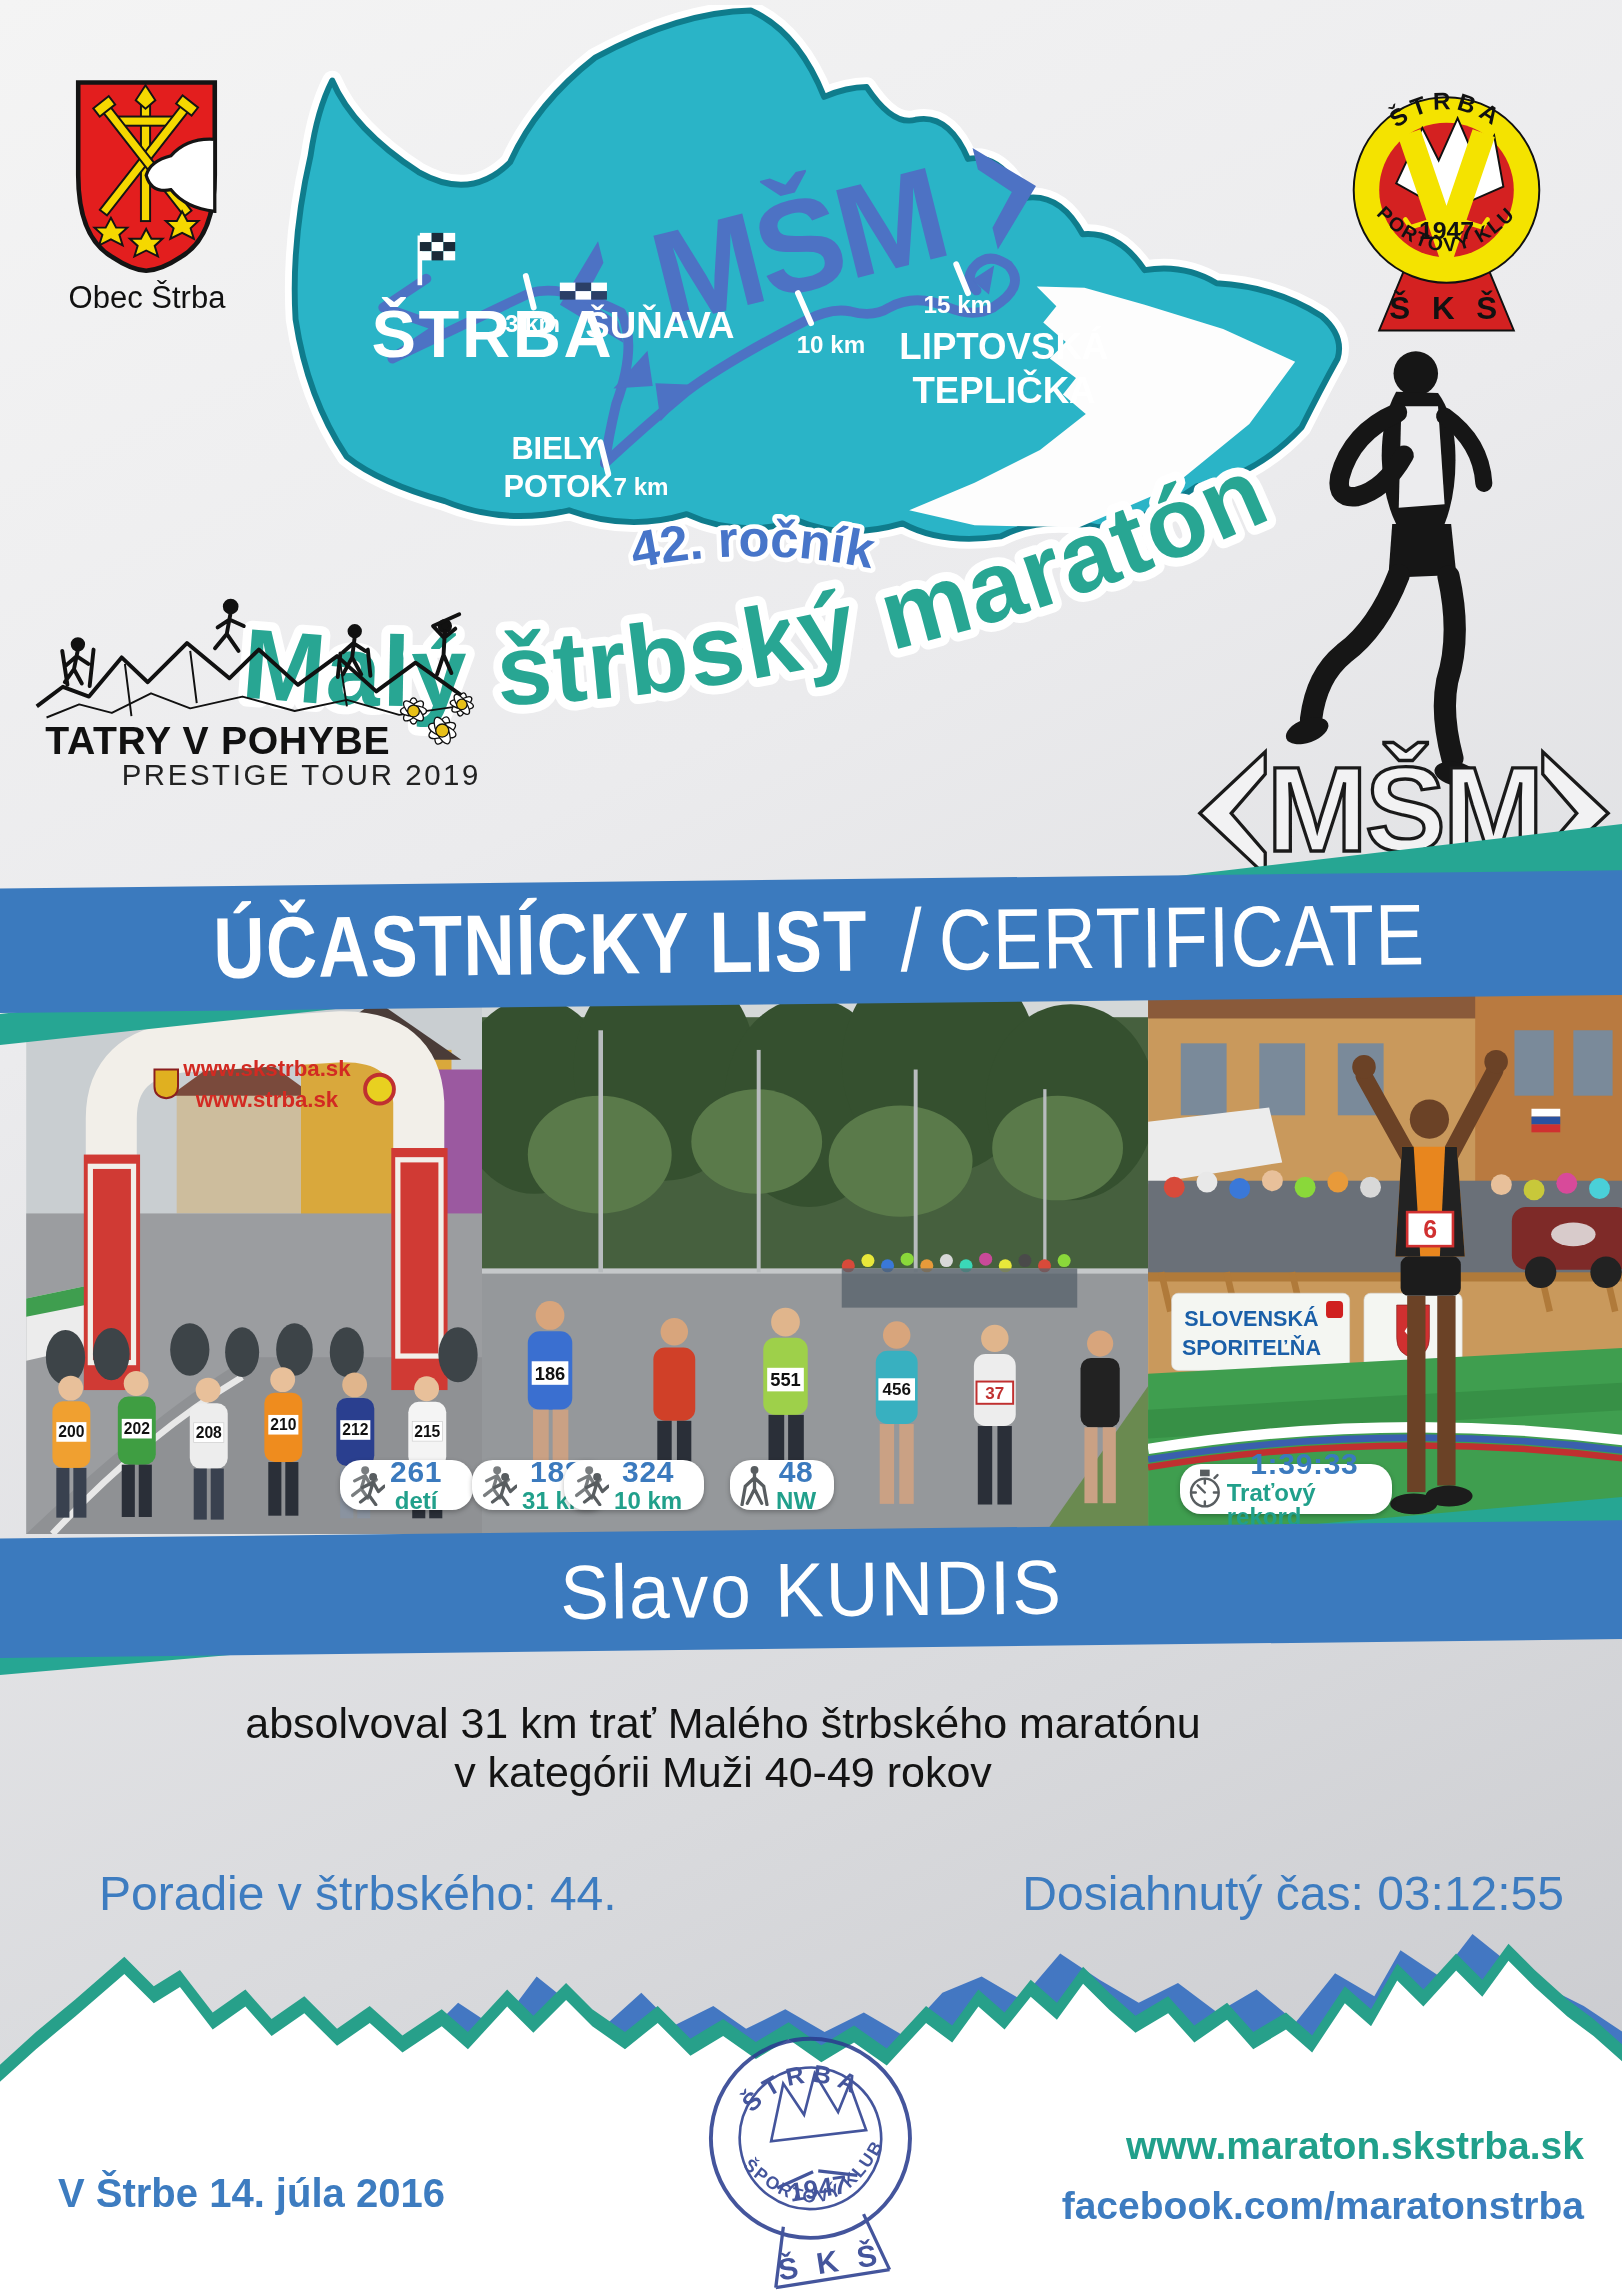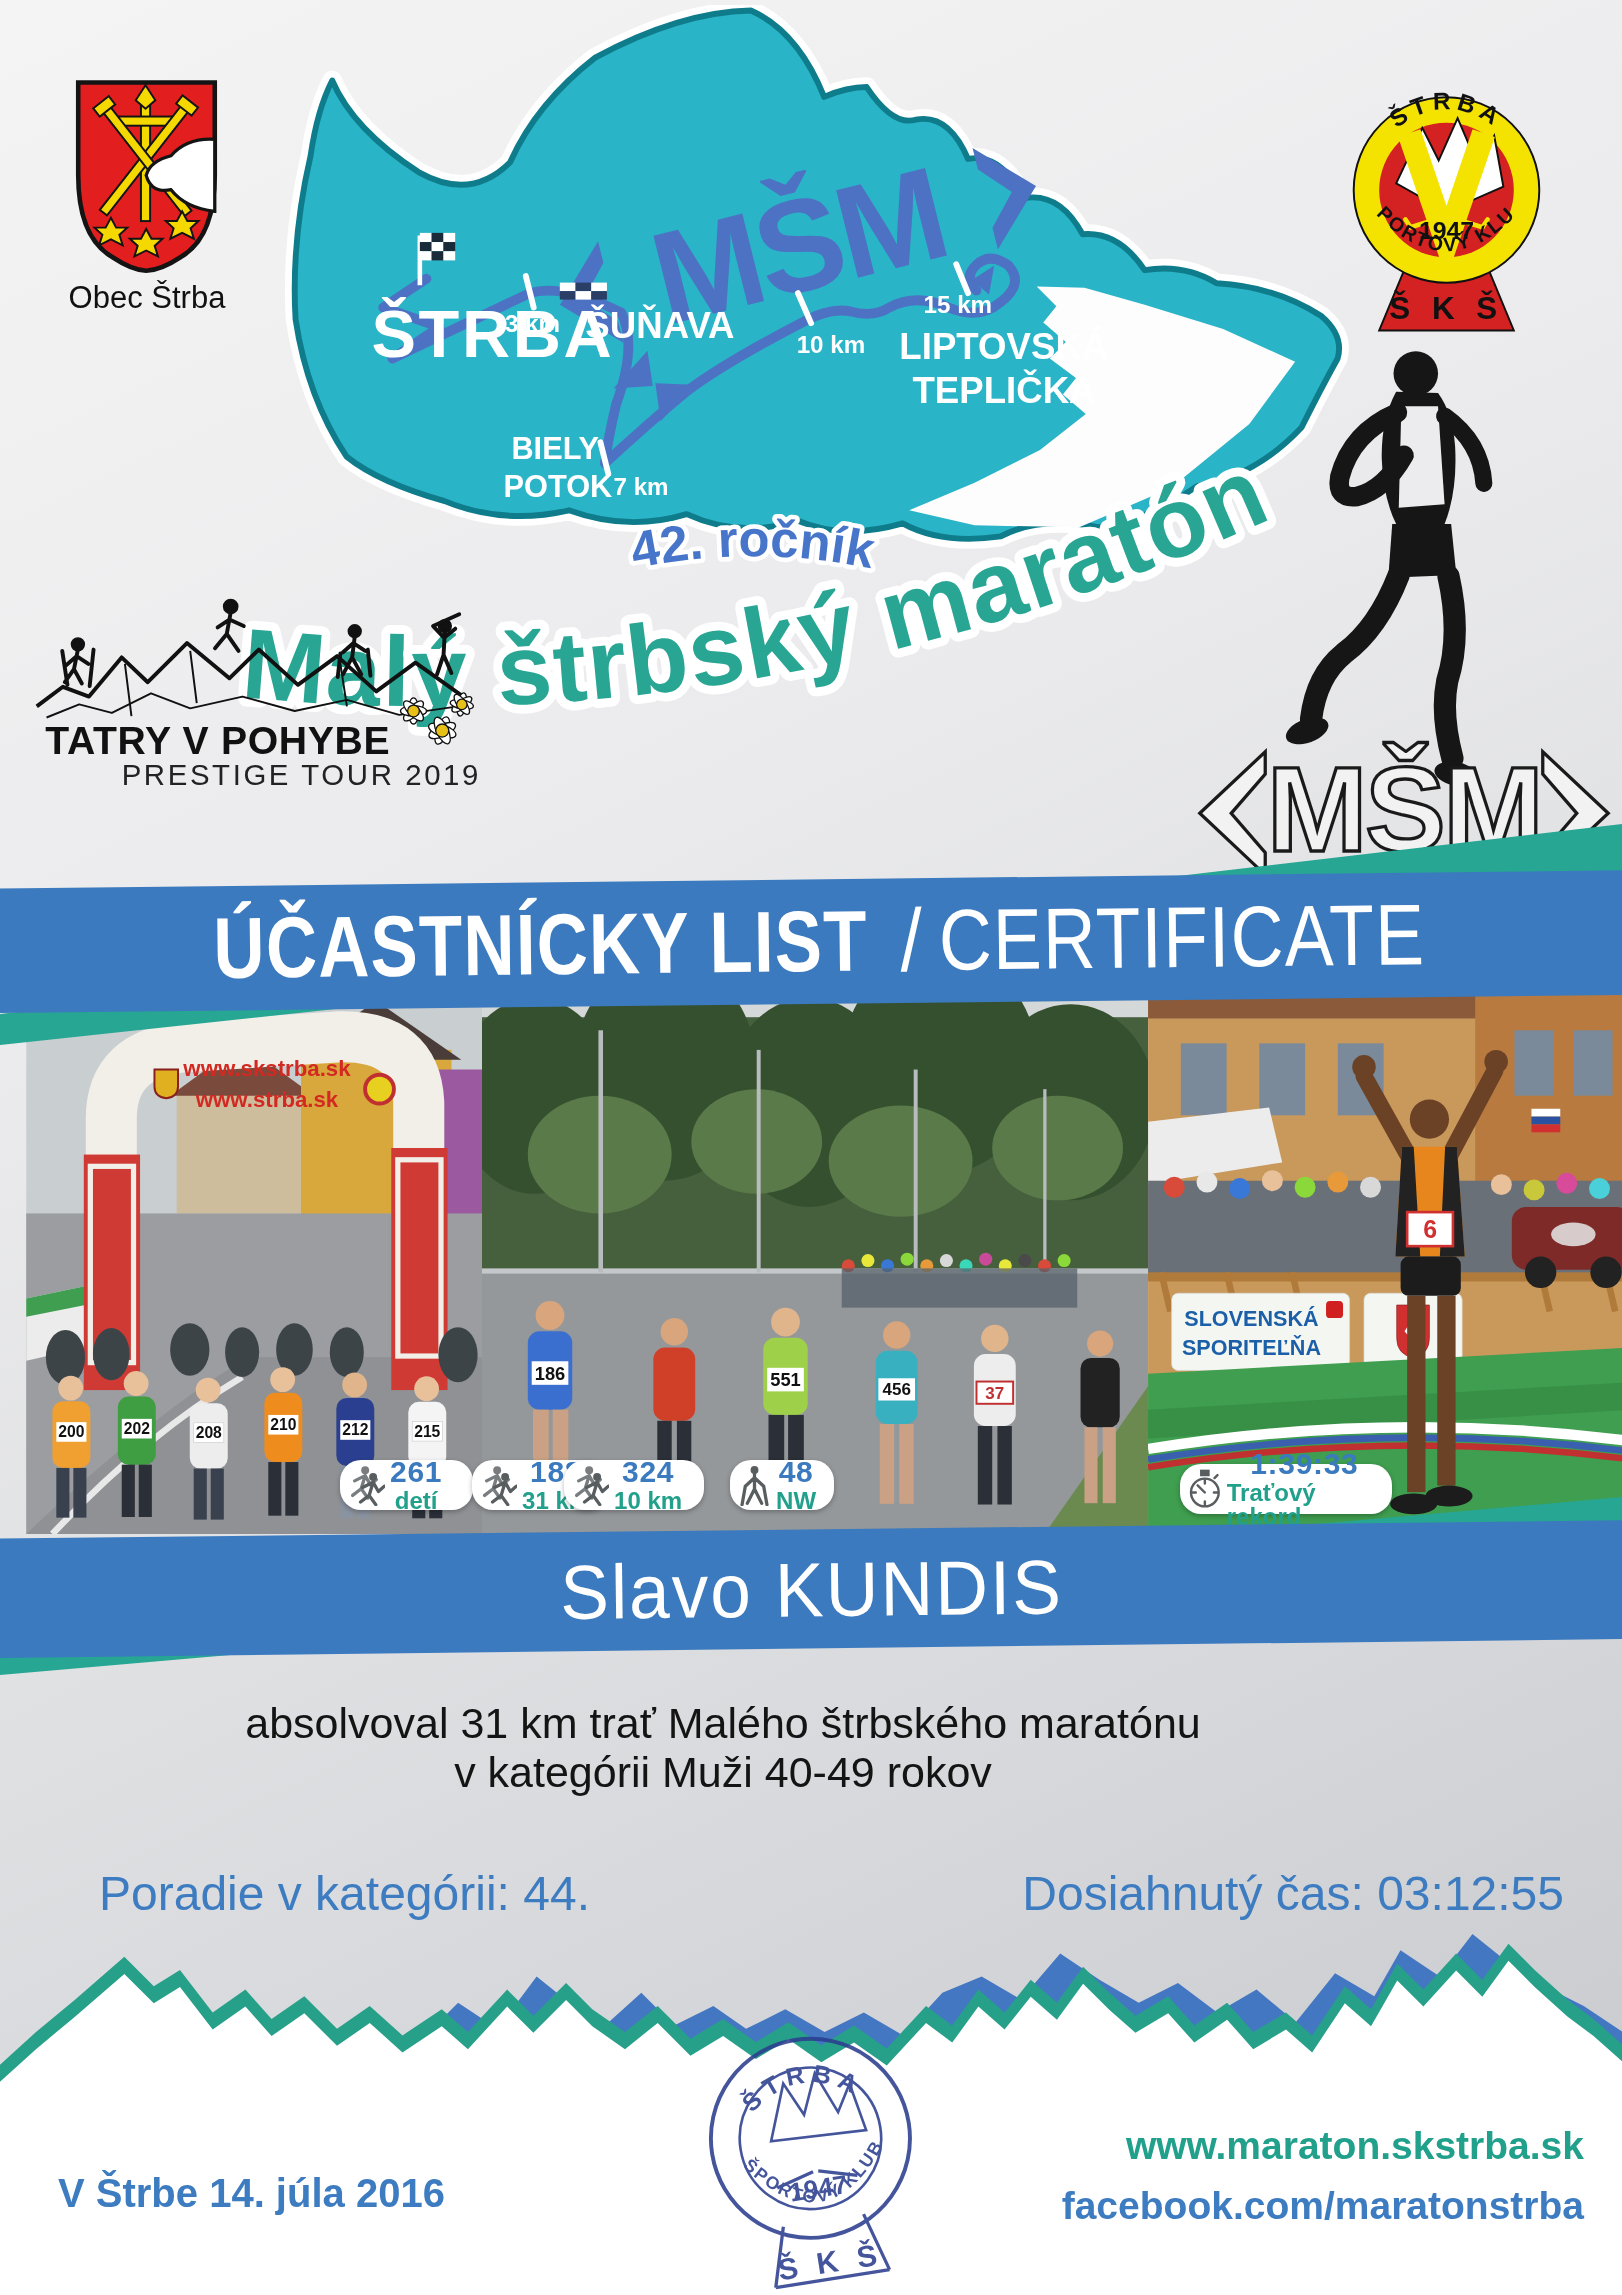--- a/index.html
+++ b/index.html
@@ -621,21 +621,21 @@
   <div class="abs band band2">
     <div class="band-inner">
       <span class="name-text">Slavo KUNDIS</span>
     </div>
   </div>
 
   <div class="abs desc" style="top:1699px">absolvoval 31 km trať Malého štrbského maratónu</div>
   <div class="abs desc" style="top:1748px">v kategórii Muži 40-49 rokov</div>
 
   <div class="abs result" style="left:99px;top:1866px">
-    <span>Poradie v kategórii:</span>
+    <span>Poradie v štrbského:</span>
     <span>44.</span>
   </div>
   <div class="abs result" style="right:59px;top:1866px">
     <span>Dosiahnutý čas:</span>
     <span>03:12:55</span>
   </div>
 
   <svg class="abs" style="left:0;top:1924px" width="1623" height="372" viewBox="0 2940 2480 568">
     <polygon fill="#4377c2" points="
       620,3140 700,3060 760,3100 820,3020 870,3060 930,3090 980,3045 1030,3095 1090,3065 1140,3100

